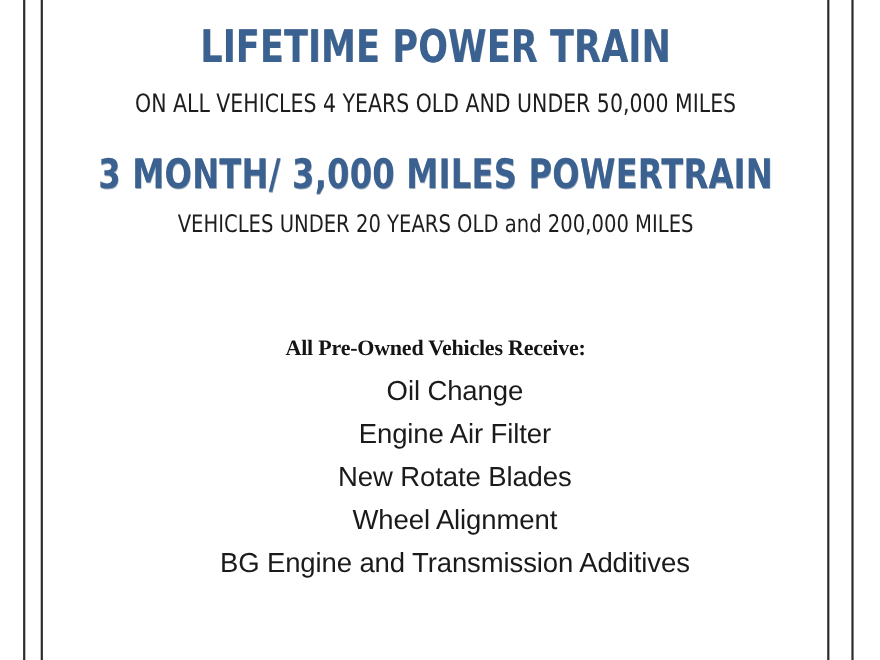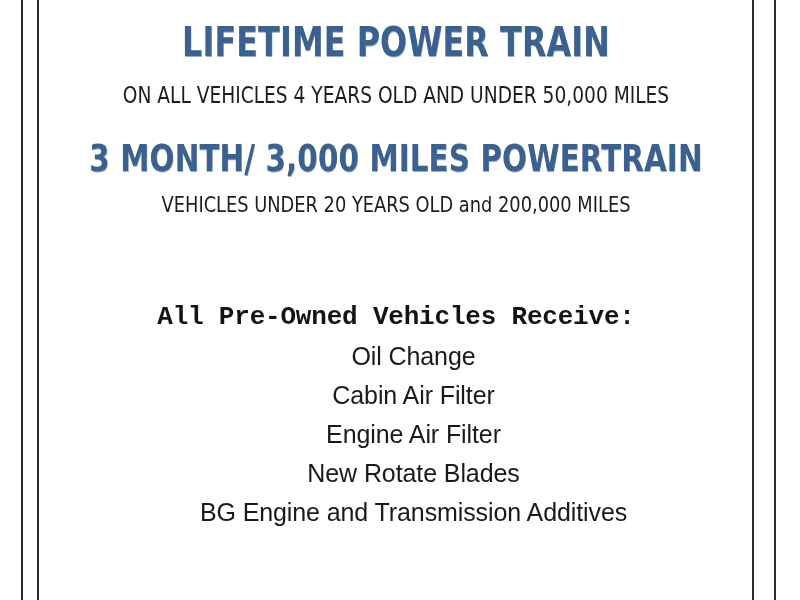--- a/index.html
+++ b/index.html
@@ -86,23 +86,23 @@
   }
 
   
   .services {
     position: absolute;
     left: 0; right: 0;
     top: 298px;
   }
   .services-title {
     color: #141414;
-    font-family: Liberation Mono, monospace;
+    font-family: Liberation Serif, serif;
     font-weight: 700;
-    font-size: 26px;
+    font-size: 20px;
     line-height: 39px;
     letter-spacing: -0.2px;
     white-space: nowrap;
   }
   .service-item {
     color: #1a1a1a;
     font-family: "Liberation Sans", sans-serif;
     font-weight: 400;
     font-size: 25px;
     line-height: 39px;
@@ -128,20 +128,20 @@
     <div class="subtitle subtitle-1">ON ALL VEHICLES 4 YEARS OLD AND UNDER 50,000 MILES</div>
 
     <div class="headline headline-2">3 MONTH/ 3,000 MILES POWERTRAIN</div>
 
     <div class="subtitle subtitle-2">VEHICLES UNDER 20 YEARS OLD and 200,000 MILES</div>
 
     <div class="services">
       <div class="services-title">All Pre-Owned Vehicles Receive:</div>
 
       <div class="service-item">Oil Change</div>
-      <div class="service-item">Cabin Air Filter</div>
       <div class="service-item">Engine Air Filter</div>
       <div class="service-item">New Rotate Blades</div>
+      <div class="service-item">Wheel Alignment</div>
       <div class="service-item">BG Engine and Transmission Additives</div>
     </div>
 
   </div>
 </div>
 
 </body></html>

